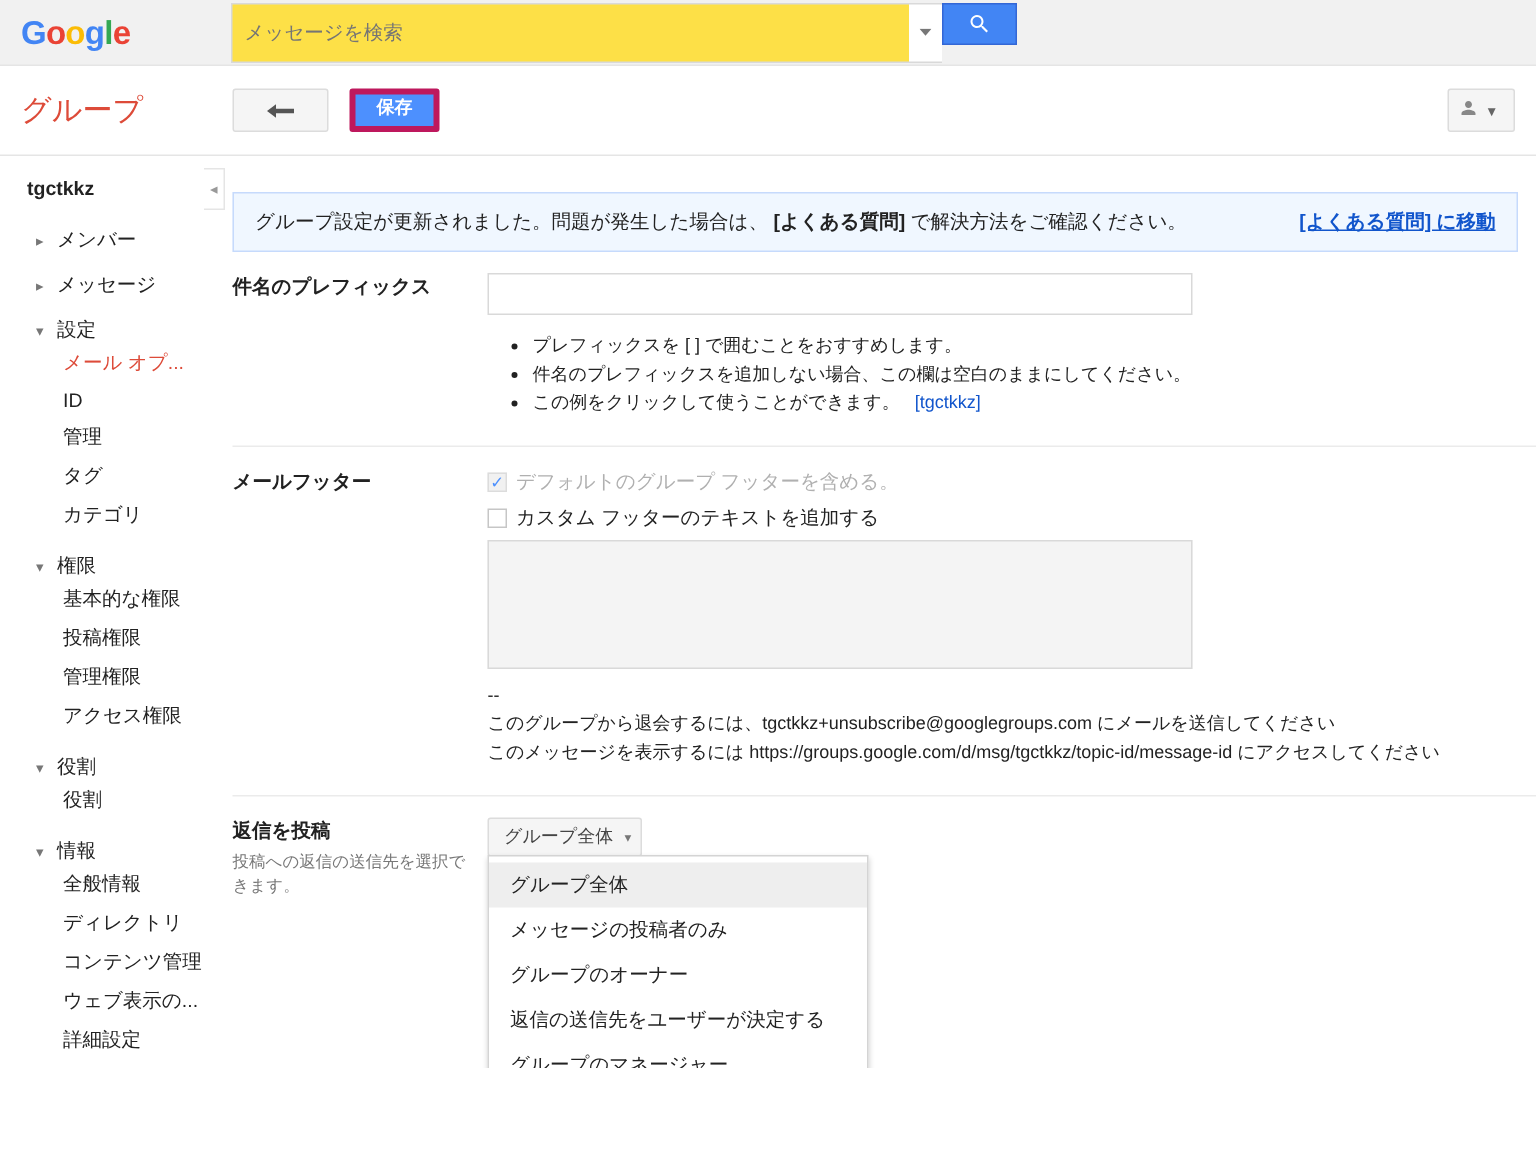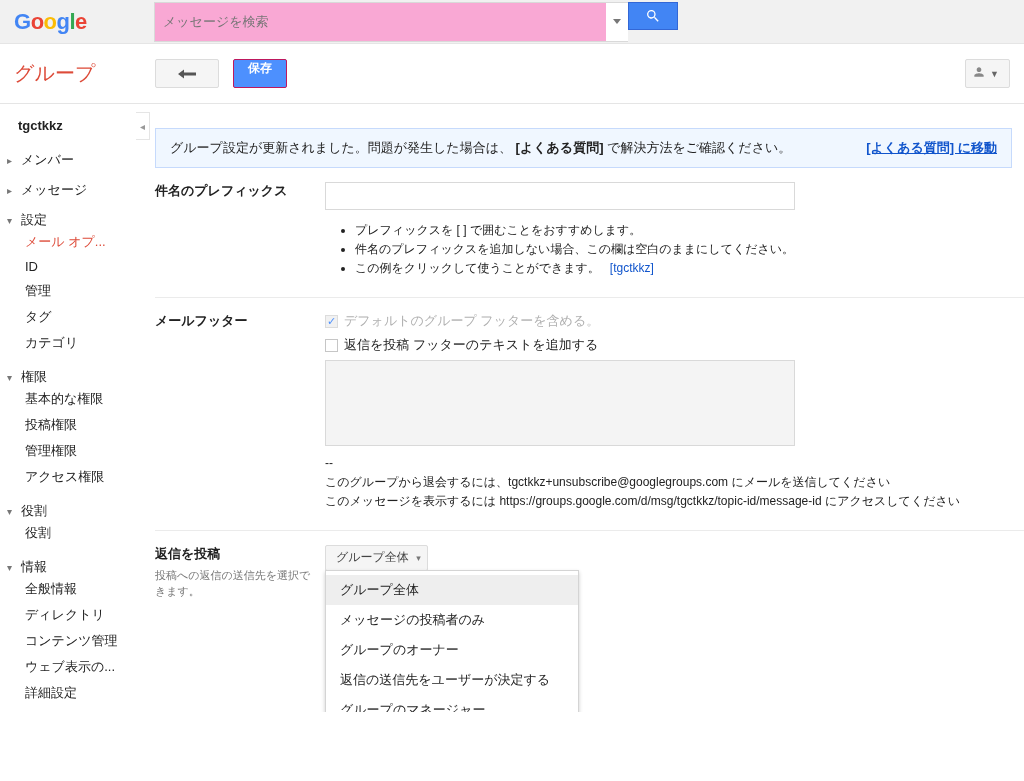--- a/index.html
+++ b/index.html
@@ -6,43 +6,43 @@
   body { font-family: Arial, "Hiragino Kaku Gothic Pro", "Meiryo", sans-serif; font-size: 13px; color: #222; background: #fff; }
   a { color: #1155cc; text-decoration: none; }
 
   
   .gbar { display: flex; align-items: center; height: 44px; background: #f1f1f1; border-bottom: 1px solid #e5e5e5; padding-left: 14px; }
   .logo { width: 92px; margin-right: 48px; }
   .logo-g1 { color:#4285f4; } .logo-r1 { color:#ea4335; } .logo-y { color:#fbbc05; }
   .logo-g2 { color:#4285f4; } .logo-g3 { color:#34a853; } .logo-e { color:#ea4335; }
   .logo span { font-size: 22px; font-weight: bold; font-family: "Product Sans", Arial, sans-serif; letter-spacing: -0.5px; }
   .searchbox { display:flex; align-items:stretch; }
-  .searchbox input { width: 452px; height: 40px; border: 1px solid #d9d9d9; border-right: none; background:#f9a8d4; padding: 0 8px; font-size: 13px; color:#555; outline:none; }
+  .searchbox input { width: 452px; height: 40px; border: 1px solid #d9d9d9; border-right: none; background:#fde047; padding: 0 8px; font-size: 13px; color:#555; outline:none; }
   .search-split { width: 22px; border:1px solid #d9d9d9; border-left:none; border-right:none; background:#fff; display:flex; align-items:center; justify-content:center; color:#777; }
   .search-btn { width:50px; height:28px; background:#4285f4; border:1px solid #3367d6; display:flex; align-items:center; justify-content:center; color:#fff; cursor:pointer; }
 
   
   .approw { display:flex; align-items:center; height:60px; border-bottom:1px solid #e5e5e5; }
   .approw-left { width:155px; padding-left:14px; color:#dd4b39; font-size:20px; }
   .approw-right { flex:1; display:flex; align-items:center; padding-left:0; }
   .icon-btn { height:29px; min-width:64px; background:#f5f5f5; border:1px solid #dcdcdc; border-radius:2px; display:inline-flex; align-items:center; justify-content:center; margin-left:0; margin-right:14px; cursor:pointer; color:#444; }
   .icon-btn svg { width:18px; height:14px; }
-  .save-btn { height:29px; padding:0 14px; background:#4d90fe; color:#fff; border:1px solid #be185d; border-radius:2px; font-size:12px; font-weight:bold; cursor:pointer; }
+  .save-btn { height:29px; padding:0 14px; background:#4d90fe; color:#fff; border:4px solid #be185d; border-radius:2px; font-size:12px; font-weight:bold; cursor:pointer; }
   .account-btn { margin-left:auto; margin-right:14px; height:29px; padding:0 10px 0 6px; background:#f5f5f5; border:1px solid #dcdcdc; border-radius:2px; display:inline-flex; align-items:center; gap:4px; color:#666; cursor:pointer; }
   .account-btn .gear { font-size:14px; }
   .account-btn .caret { font-size:9px; }
 
   
   .body { display:flex; }
   .nav { width:142px; padding:14px 0 0 0; }
   .nav h2 { font-size:13px; font-weight:bold; padding:0 0 12px 18px; }
   .nav .sep { position:relative; }
   .nav .collapse-handle { position:absolute; right:-8px; top:-6px; width:14px; height:28px; border:1px solid #e5e5e5; border-left:none; background:#fff; display:flex; align-items:center; justify-content:center; color:#999; font-size:10px; cursor:pointer; }
   .nav ul { list-style:none; }
-  .nav .top > li { padding: 6px 0 6px 7px; font-size:13px; color:#222; cursor:pointer; white-space:nowrap; overflow:hidden; text-overflow:ellipsis; }
+  .nav .top > li { padding: 6px 0 6px 24px; font-size:13px; color:#222; cursor:pointer; white-space:nowrap; overflow:hidden; text-overflow:ellipsis; }
   .nav .top > li::before { content:"▸"; color:#777; font-size:10px; margin-right:6px; display:inline-block; width:8px; }
   .nav .top > li.open::before { content:"▾"; }
   .nav .sub { list-style:none; padding-left: 18px; }
   .nav .sub li { padding:4px 0 4px 0; font-size:13px; color:#222; cursor:pointer; white-space:nowrap; overflow:hidden; text-overflow:ellipsis; }
   .nav .sub li.active { color:#dd4b39; }
 
   .main { flex:1; padding:0 0 0 13px; }
 
   .alert { margin:24px 12px 0 0; background:#f0f7ff; border:1px solid #c6dafc; padding:10px 14px; display:flex; align-items:center; font-size:13px; }
   .alert .msg { flex:1; }
@@ -193,21 +193,21 @@
       <div class="label">
         <h3>メールフッター</h3>
       </div>
       <div class="content">
         <div class="chk-row disabled">
           <span class="chk disabled">✓</span>
           <span>デフォルトのグループ フッターを含める。</span>
         </div>
         <div class="chk-row">
           <span class="chk"></span>
-          <span>返信を投稿 フッターのテキストを追加する</span>
+          <span>カスタム フッターのテキストを追加する</span>
         </div>
         <div class="textarea"></div>
         <div class="footer-note">
           <div>--</div>
           <div>このグループから退会するには、tgctkkz+unsubscribe@googlegroups.com にメールを送信してください</div>
           <div>このメッセージを表示するには https://groups.google.com/d/msg/tgctkkz/topic-id/message-id にアクセスしてください</div>
         </div>
       </div>
     </div>
 

